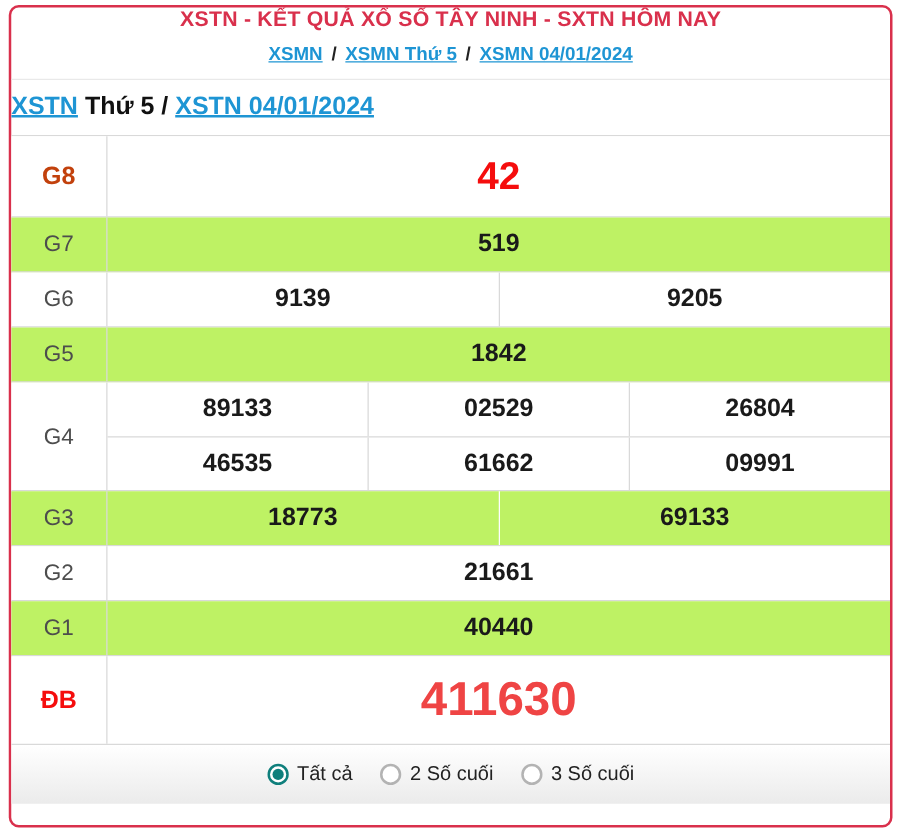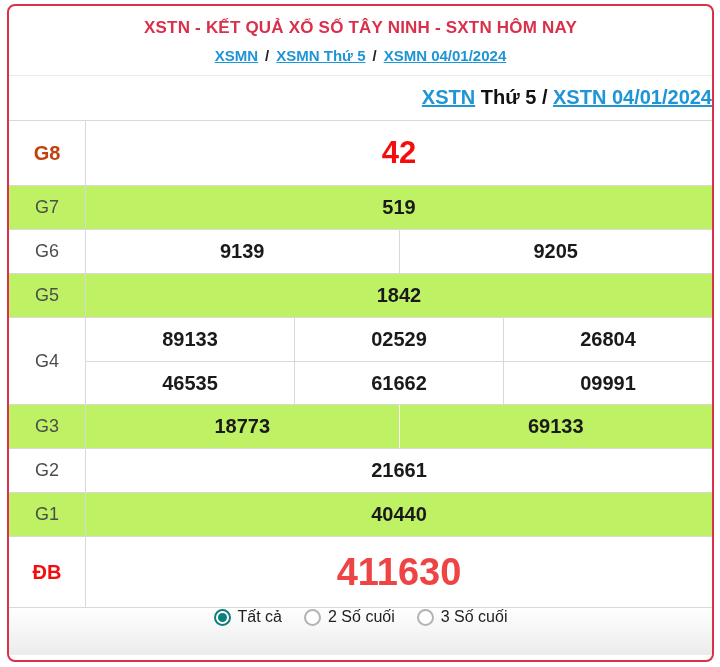--- a/index.html
+++ b/index.html
@@ -13,21 +13,21 @@
   .card {
     position: absolute;
     left: 7px; top: 4px;
     width: 707px; height: 658px;
     border: 2px solid #d9304c;
     border-radius: 8px;
     background: #fff;
     overflow: hidden;
   }
   
-  .header { text-align: center; padding-top: 12px; }
+  .header { text-align: center; }
   .page-title {
     color: #d9304c;
     font-size: 17px;
     font-weight: bold;
     letter-spacing: 0.2px;
   }
   .breadcrumb {
     margin-top: 9px;
     padding-bottom: 11px;
     border-bottom: 1px solid #e9e9e9;
@@ -37,25 +37,25 @@
   }
   .breadcrumb a {
     color: #1e95d4;
     text-decoration: underline;
     margin: 4px 2px;
     cursor: pointer;
   }
   .breadcrumb .sep { margin: 0 5px; color: #222; }
   
   .subtitle {
-    text-align: right;
+    text-align: left;
     font-size: 20px;
     font-weight: bold;
     color: #111;
-    padding: 10px 0 11px 12px;
+    padding: 10px 0 11px 0;
   }
   .subtitle a { color: #1e95d4; text-decoration: underline; cursor: pointer; }
   
   .table { border-top: 1px solid #d9d9d9; }
   .row { display: flex; border-bottom: 1px solid #d9d9d9; background: #fff; }
   .row.alt { background: #bef264; }
   .label-cell {
     flex: 0 0 77px;
     display: flex; align-items: center; justify-content: center;
     border-right: 1px solid #d9d9d9;
@@ -77,21 +77,21 @@
   .row.alt .cell { border-right-color: #fdfdfd; text-align: right; }
   .row.g8 .vline { height: 64px; }
   .row.g8 .label-cell { color: #c2410c; font-weight: bold; font-size: 20px; text-align: right; }
   .row.g8 .cell { color: #f50d0d; font-size: 31px; }
   .row.db .vline { height: 70px; }
   .row.db .label-cell { color: #f50d0d; font-weight: bold; font-size: 20px; }
   .row.db .cell { color: #ef4444; font-size: 38px; }
   
   .footer {
     height: 47px;
-    display: flex; align-items: flex-start; justify-content: center;
+    display: flex; align-items: center; justify-content: center;
     gap: 22px;
     background: linear-gradient(#ffffff, #ebebeb);
   }
   .radio-opt {
     display: flex; align-items: center; gap: 7px;
     font-size: 16px; color: #222;
     cursor: pointer;
   }
   .radio-circle {
     width: 17px; height: 17px;

